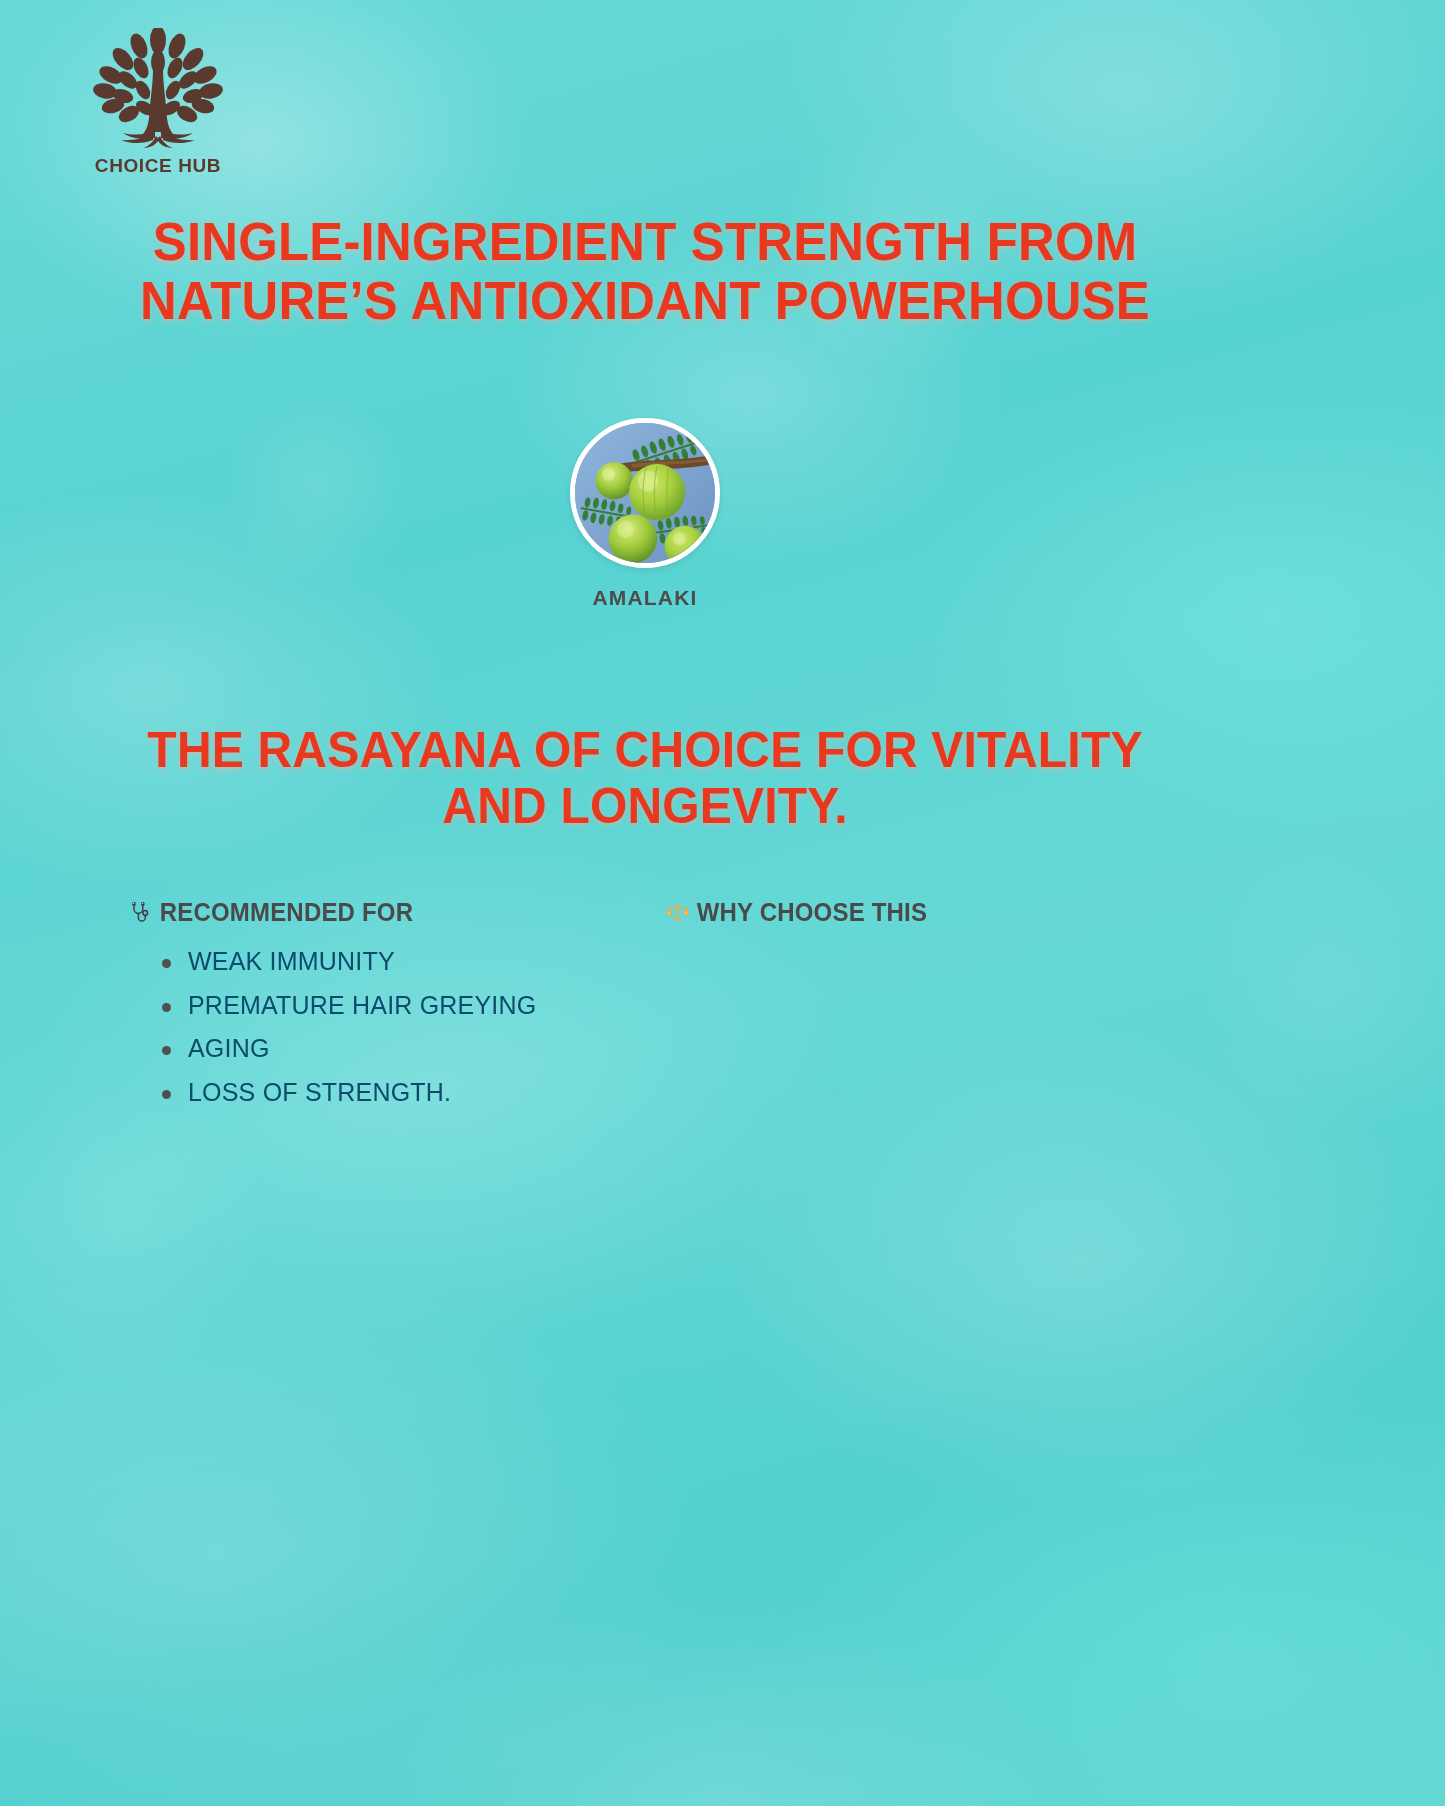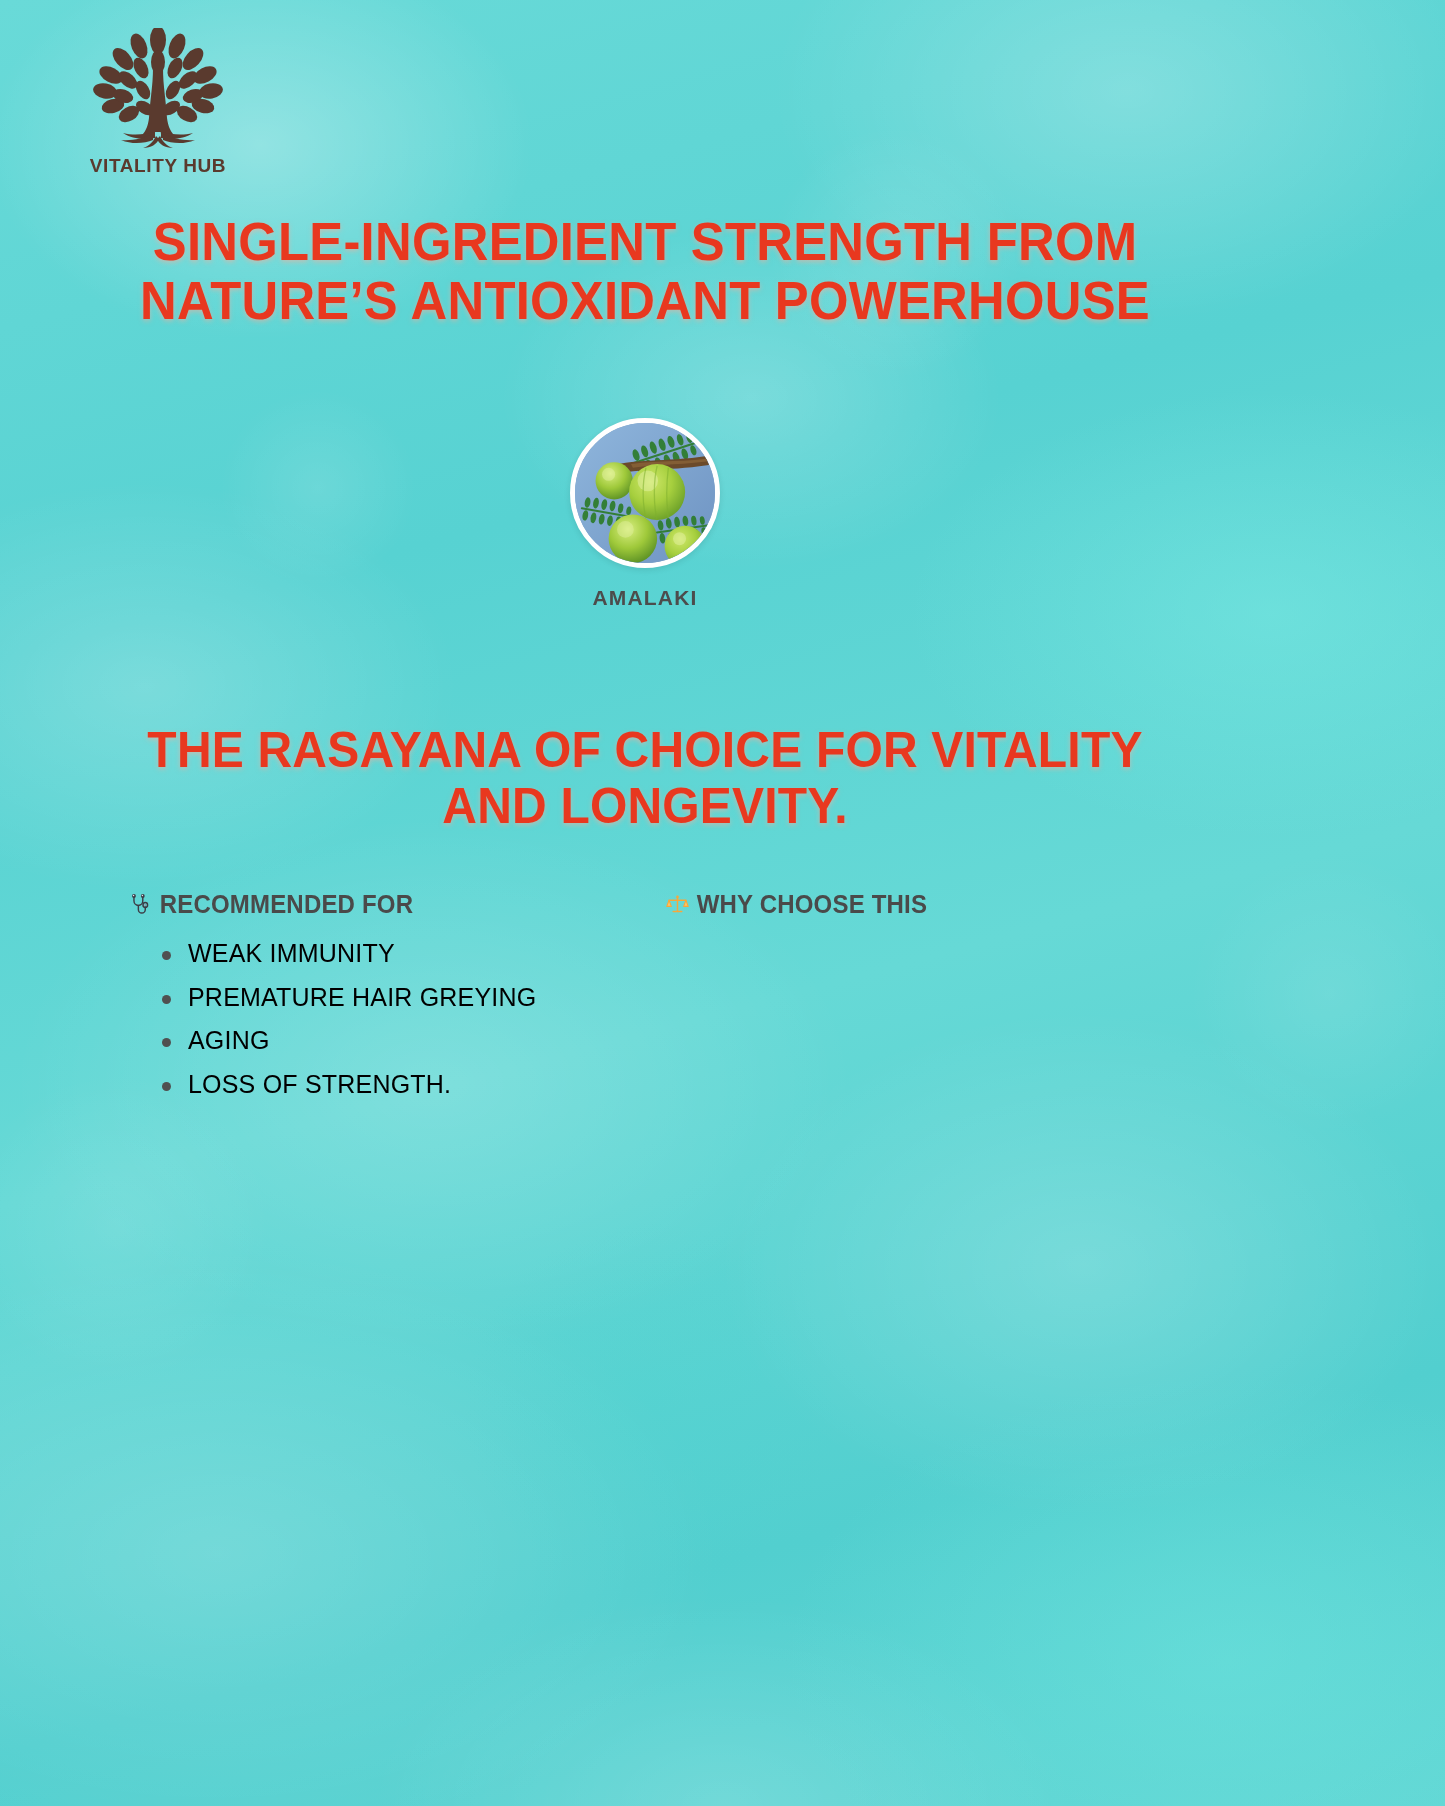--- a/index.html
+++ b/index.html
@@ -93,21 +93,21 @@
     letter-spacing:0.2px;
     color:#E8381F;
     transform:scaleX(0.96);
     transform-origin:center;
     text-shadow:0 2px 5px rgba(255,170,150,0.55);
   }
   .subhead .l2 { display:block; }
 
   
   .cols { position:absolute; left:0; top:882px; width:1290px; }
-  .col { position:absolute; top:8px; }
+  .col { position:absolute; top:16px; }
   .col-left  { left:128px;  width:520px; }
   .col-right { left:665px;  width:520px; }
 
   .col-head {
     display:flex; align-items:center; gap:7px;
     font-family:"Liberation Sans", sans-serif;
     font-weight:bold; font-size:25px; letter-spacing:0.2px;
     color:#4A4A4A;
     margin-bottom:14px;
     transform:scaleX(0.96); transform-origin:left center;
@@ -116,21 +116,21 @@
   .col-head .ic svg { display:block; }
 
   ul.bullets { list-style:none; margin:0; padding:0 0 0 34px; }
   ul.bullets li {
     position:relative;
     font-family:"Liberation Sans", sans-serif;
     font-weight:400;
     font-size:25px;
     line-height:1.62;
     letter-spacing:0.2px;
-    color:#000000;
+    color:#0c4a6e;
     padding-left:26px;
     margin-bottom:3px;
   }
   ul.bullets li::before {
     content:"";
     position:absolute; left:0; top:18px;
     width:9px; height:9px; border-radius:50%;
     background:#505050;
   }
   .col-right ul.bullets li { line-height:1.60; }
@@ -182,21 +182,21 @@
 
           <path d="M62 104 C52 106, 42 108, 30 105 C40 112, 52 111, 62 110 Z"></path>
           <path d="M68 104 C78 106, 88 108, 100 105 C90 112, 78 111, 68 110 Z"></path>
           <path d="M60 106 C50 110, 40 113, 28 112 C40 117, 52 115, 60 112 Z"></path>
           <path d="M70 106 C80 110, 90 113, 102 112 C90 117, 78 115, 70 112 Z"></path>
           <path d="M63 108 C60 114, 56 118, 50 120 C58 120, 64 116, 66 111 Z"></path>
           <path d="M67 108 C70 114, 74 118, 80 120 C72 120, 66 116, 64 111 Z"></path>
         </g>
       </svg>
     </span>
-    <div class="logo-text">VITALITY HUB</div>
+    <div class="logo-text">CHOICE HUB</div>
   </div>
 
   <h1 class="headline">
     <span class="l1">SINGLE-INGREDIENT STRENGTH FROM</span>
     <span class="l2">NATURE’S ANTIOXIDANT POWERHOUSE</span>
   </h1>
 
   <div class="ing">
     <div class="ing-circle">
       <svg class="amla-svg" viewBox="0 0 150 150" preserveAspectRatio="xMidYMid slice" aria-hidden="true">

